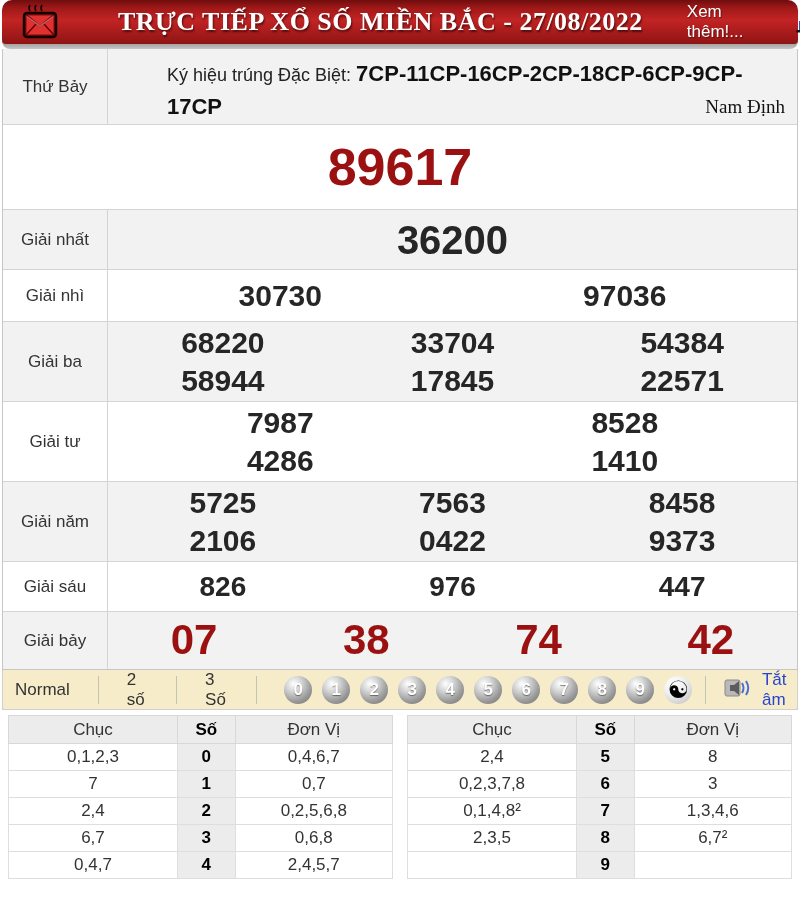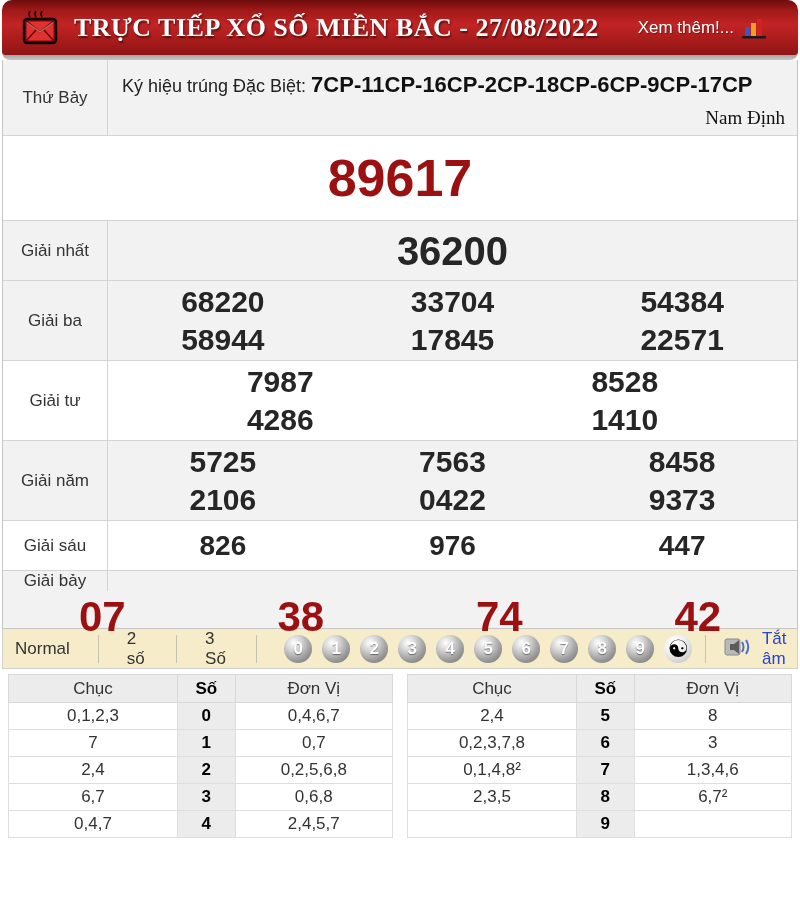--- a/index.html
+++ b/index.html
@@ -1,24 +1,24 @@
 <!DOCTYPE html>
 <html><head>
 <meta charset="utf-8">
 <style>
   * { margin:0; padding:0; box-sizing:border-box; }
   html,body { width:800px; background:#fff; font-family:"Liberation Sans", sans-serif; }
   .widget { width:796px; margin:0 2px; }
 
   
   .header {
-    position:relative; height:55px;
+    position:relative; height:44px;
     background:linear-gradient(to bottom, #6e0d0d 0%, #a01818 18%, #c22424 45%, #b51f1f 60%, #8f1414 100%);
     border-radius:10px 10px 4px 4px;
-    display:flex; align-items:center;
+    display:flex; align-items:center;gap:44px;
   }
   .header-shadow {
     height:8px; margin-top:-3px;
     background:linear-gradient(to bottom,#8f8f8f,#c6c6c6);
     border-radius:0 0 8px 8px;
   }
   .env-wrap { margin-left:18px; position:relative; width:40px; height:36px; }
   .title {
     font-family:"Liberation Serif", serif; font-weight:bold; font-size:26px;
     color:#fff; margin-left:14px; text-shadow:1px 2px 2px rgba(0,0,0,.55);
@@ -26,31 +26,31 @@
   }
   .more-link {
     margin-left:auto; color:#fff; font-size:17px; cursor:pointer;
     text-shadow:1px 1px 1px rgba(0,0,0,.4);
   }
   .chart-icon { margin:6px 30px 0 8px; cursor:pointer; }
 
   
   .prize-table { border:1px solid #c6c6c6; border-top:none; background:#fff; }
   .row { display:flex; border-bottom:1px solid #d4d4d4; }
-  .row:last-child { border-bottom:none;flex-direction:column; }
+  .row:last-child { border-bottom:none; }
   .row.gray { background:#f2f2f2; }
   .label-cell {
     width:105px; min-width:105px; border-right:1px solid #d4d4d4;
     display:flex; align-items:center; justify-content:center;
     font-size:17px; color:#333;
   }
   .values { flex:1; display:flex; flex-wrap:wrap; align-items:center; justify-content:center; align-content:center; }
   .num { font-weight:bold; color:#262626; text-align:center; line-height:1.25; }
   .w100 { width:100%; } .w50 { width:50%; } .w33 { width:33.33%; } .w25 { width:25%; }
-  .h76 { height:76px; } .h85 { height:85px; } .h60 { height:60px; } .h52 { height:52px; }
+  .h76 { height:76px;gap:45px; } .h85 { height:85px; } .h60 { height:60px; } .h52 { height:52px; }
   .h80 { height:80px; } .h50 { height:50px; } .h57 { height:57px; }
   .n52 { font-size:52px; } .n40 { font-size:40px; } .n30 { font-size:30px; }
   .n28 { font-size:28px; } .n42 { font-size:42px; }
   .red { color:#9b1111; }
 
   
   .sign-cell { flex:1; position:relative; padding:8px 12px 4px 14px; }
   .sign-label { font-size:18px; color:#222; }
   .sign-codes { font-size:22px; font-weight:bold; color:#111; line-height:1.5; }
   .province {
@@ -141,20 +141,27 @@
       </div>
     </div>
 
     <div class="row gray h60">
       <div class="label-cell">Giải nhất</div>
       <div class="values">
         <span class="num n40 w100">36200</span>
       </div>
     </div>
 
+    <div class="row h52">
+      <div class="label-cell">Giải nhì</div>
+      <div class="values">
+        <span class="num n30 w50">30730</span>
+        <span class="num n30 w50">97036</span>
+      </div>
+    </div>
 
     <div class="row gray h80">
       <div class="label-cell">Giải ba</div>
       <div class="values">
         <span class="num n30 w33">68220</span>
         <span class="num n30 w33">33704</span>
         <span class="num n30 w33">54384</span>
         <span class="num n30 w33">58944</span>
         <span class="num n30 w33">17845</span>
         <span class="num n30 w33">22571</span>

